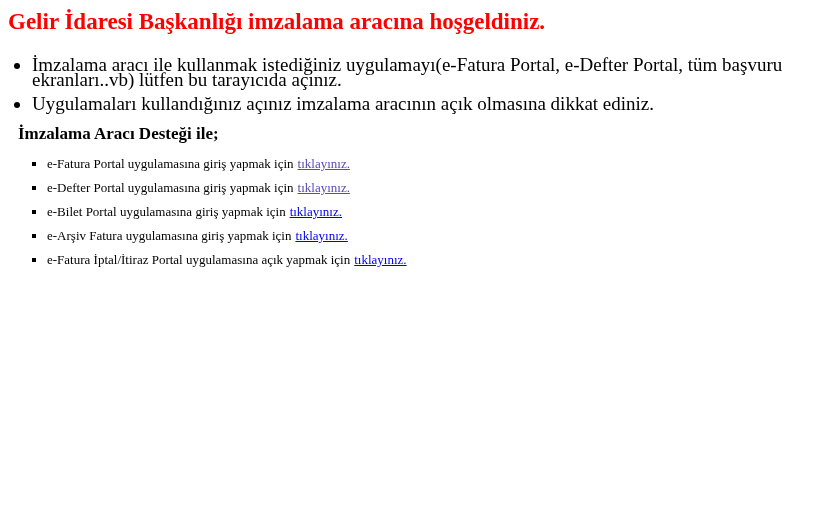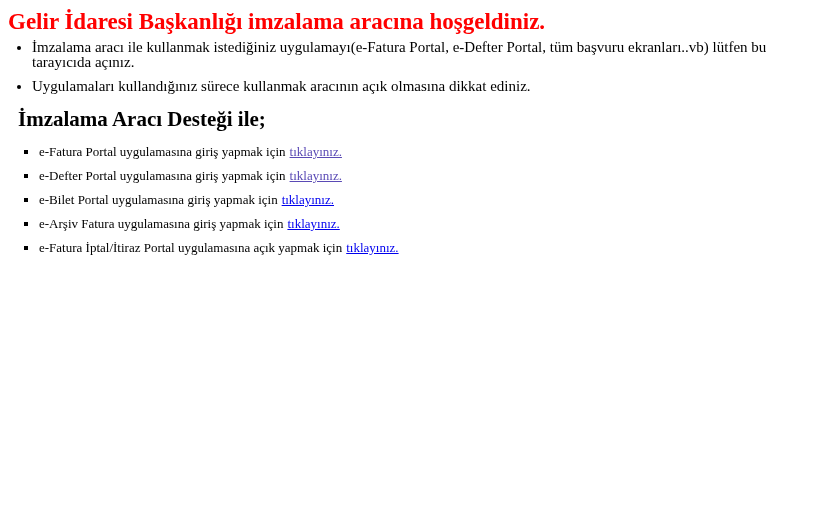--- a/index.html
+++ b/index.html
@@ -15,42 +15,42 @@
     box-sizing: border-box;
     font-family: "Liberation Serif", "DejaVu Serif", serif;
     color: #000000;
     overflow: hidden;
   }
   h1.page-title {
     font-size: 23px;
     line-height: 1.18;
     font-weight: bold;
     color: #ff0000;
-    margin: 0 0 5px 0;
+    margin: 0 0 22px 0;
   }
   ul.info-list {
     list-style-type: disc;
     margin: 0;
     padding-left: 24px;
   }
   ul.info-list li {
-    font-size: 15px;
+    font-size: 19px;
     line-height: 15px;
     margin-bottom: 9px;
   }
   h2.section-heading {
-    font-size: 21px;
+    font-size: 17px;
     line-height: 1.18;
     font-weight: bold;
     color: #000000;
     margin: 13px 0 12px 10px;
   }
   ul.portal-list {
     list-style-type: square;
-    margin: 4px;
+    margin: 12px;
     padding-left: 27px;
   }
   ul.portal-list li {
     font-size: 13px;
     line-height: 15px;
     margin-bottom: 9px;
   }
   ul.portal-list li a {
     margin-left: 4px;
     text-decoration: underline;
@@ -59,21 +59,21 @@
   a.link-unvisited { color: #0000ee; }
   a.link-visited   { color: #5a4ab5; }
 </style>
 </head>
 <body>
 
 <h1 class="page-title">Gelir İdaresi Başkanlığı imzalama aracına hoşgeldiniz.</h1>
 
 <ul class="info-list">
   <li>İmzalama aracı ile kullanmak istediğiniz uygulamayı(e-Fatura Portal, e-Defter Portal, tüm başvuru ekranları..vb) lütfen bu tarayıcıda açınız.</li>
-  <li>Uygulamaları kullandığınız sürece kullanmak aracının açık olmasına dikkat ediniz.</li>
+  <li>Uygulamaları kullandığınız açınız imzalama aracının açık olmasına dikkat ediniz.</li>
 </ul>
 
 <h2 class="section-heading">İmzalama Aracı Desteği ile;</h2>
 
 <ul class="portal-list">
   <li>
     <span>e-Fatura Portal uygulamasına giriş yapmak için</span><a href="#" class="link-visited">tıklayınız.</a>
   </li>
   <li>
     <span>e-Defter Portal uygulamasına giriş yapmak için</span><a href="#" class="link-visited">tıklayınız.</a>

